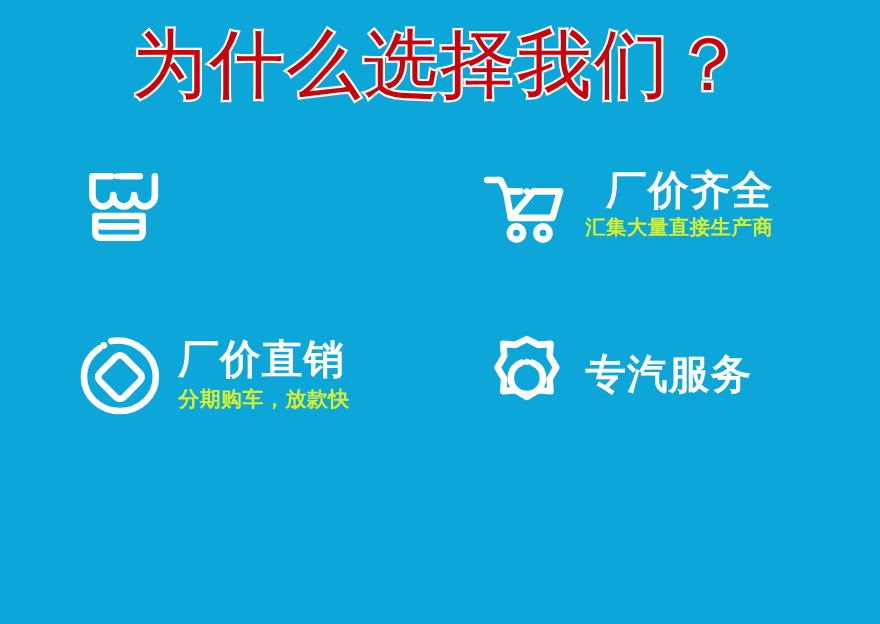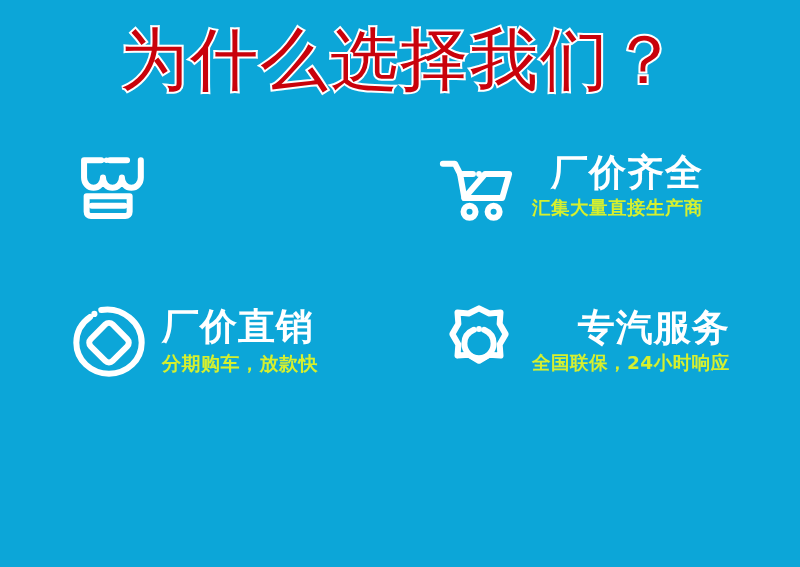--- a/index.html
+++ b/index.html
@@ -149,17 +149,16 @@
       <svg viewBox="0 0 100 100" fill="none" stroke="#FFFFFF" stroke-width="7" stroke-linecap="round" stroke-linejoin="round">
         <path d="M50 12 l12 6 l13 -1 l-1 13 l7 12 l-7 12 l1 13 l-13 -1 l-12 7 l-12 -7
                  l-13 1 l1 -13 l-7 -12 l7 -12 l-1 -13 l13 1 z"></path>
         <path d="M56 37 c7 3 11 9 11 16 c0 10 -8 17 -17 17 c-9 0 -17 -7 -17 -17
                  c0 -7 4 -13 11 -16"></path>
         <circle cx="50" cy="36" r="3.4" fill="#FFFFFF" stroke="none"></circle>
       </svg>
     </div>
     <div class="feature-text">
       <div class="feature-title">专汽服务</div>
-      <div class="feature-sub">全国联保，24小时响应</div>
     </div>
   </div>
 
 </div>
 
 </body></html>

